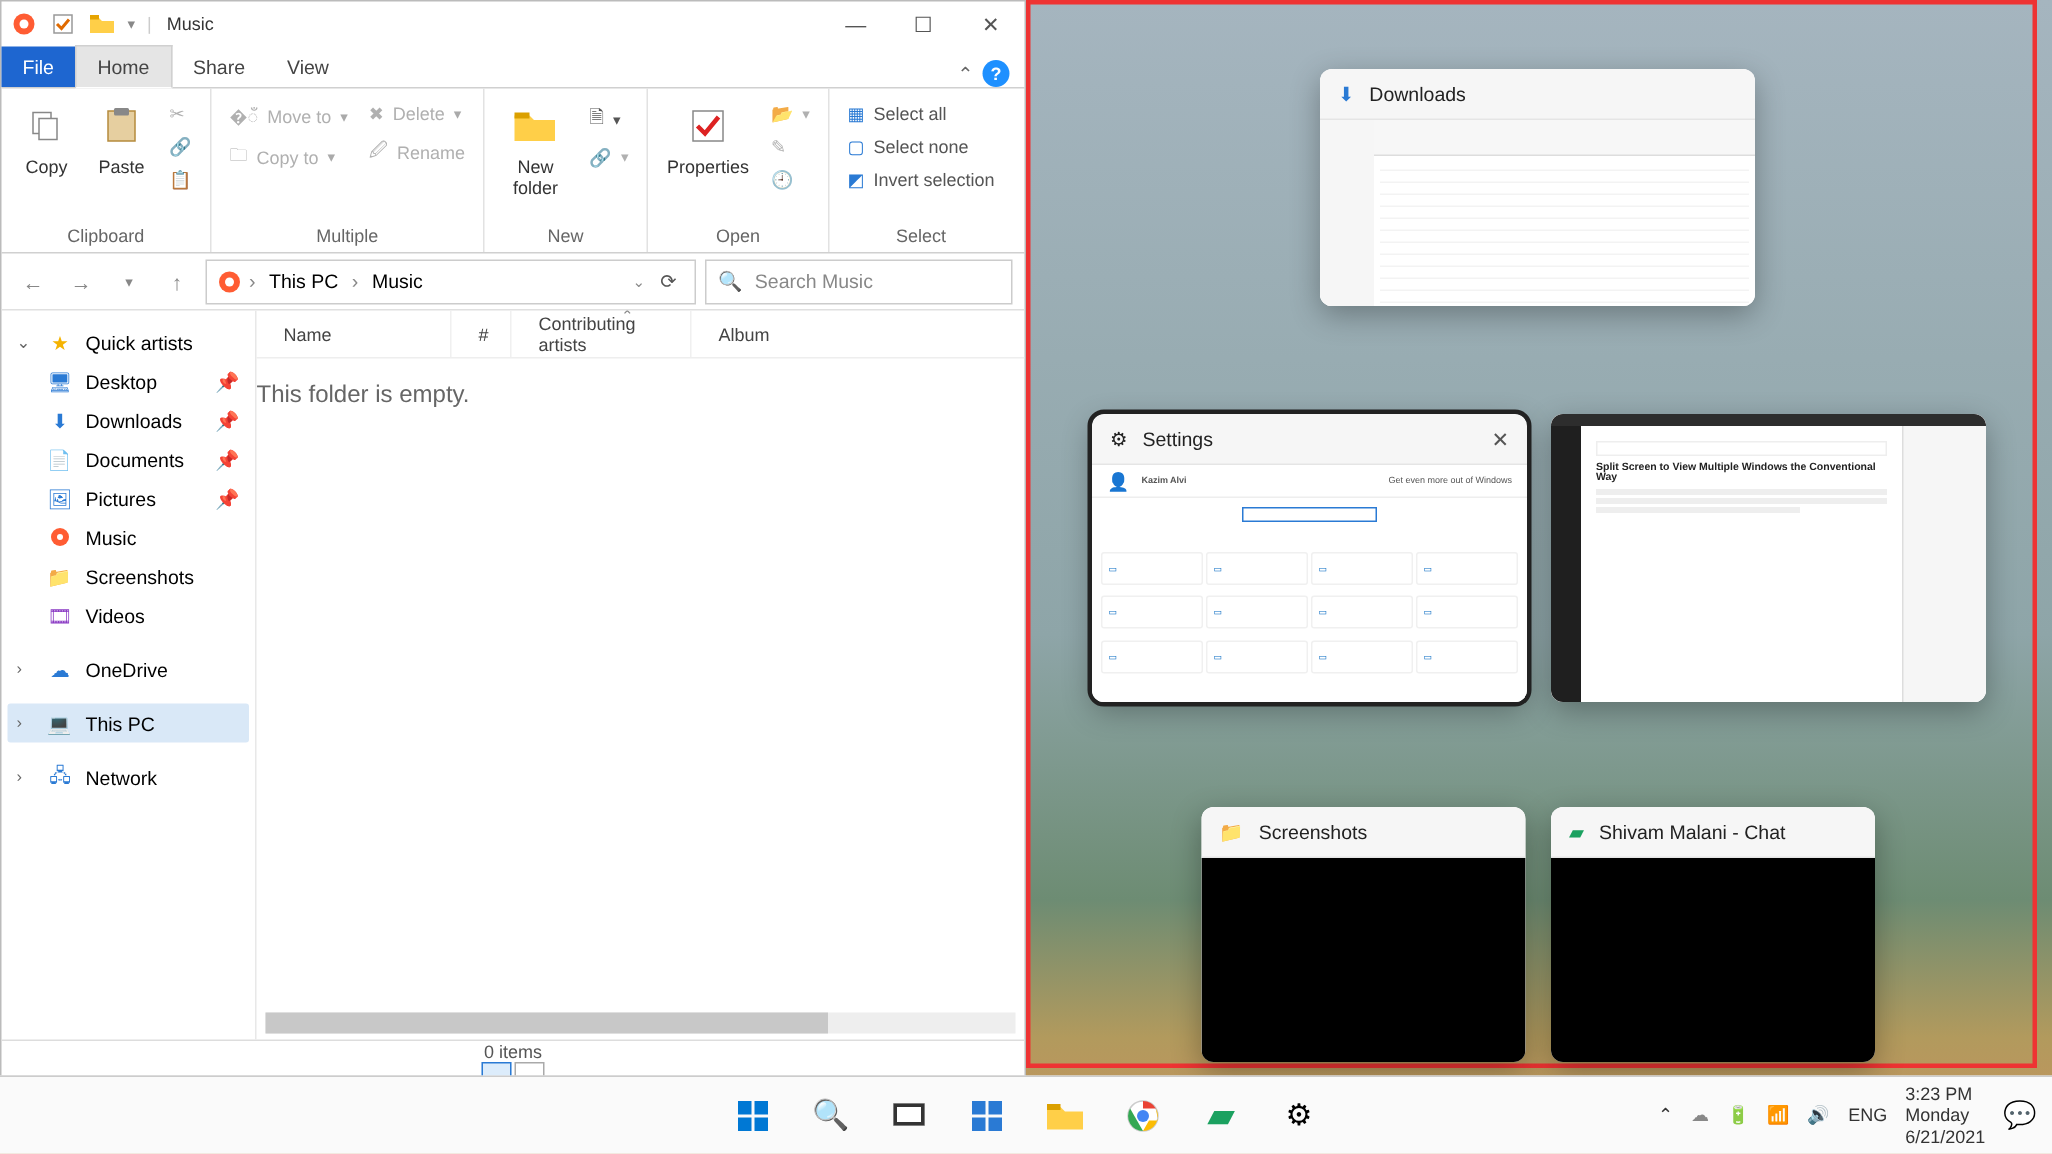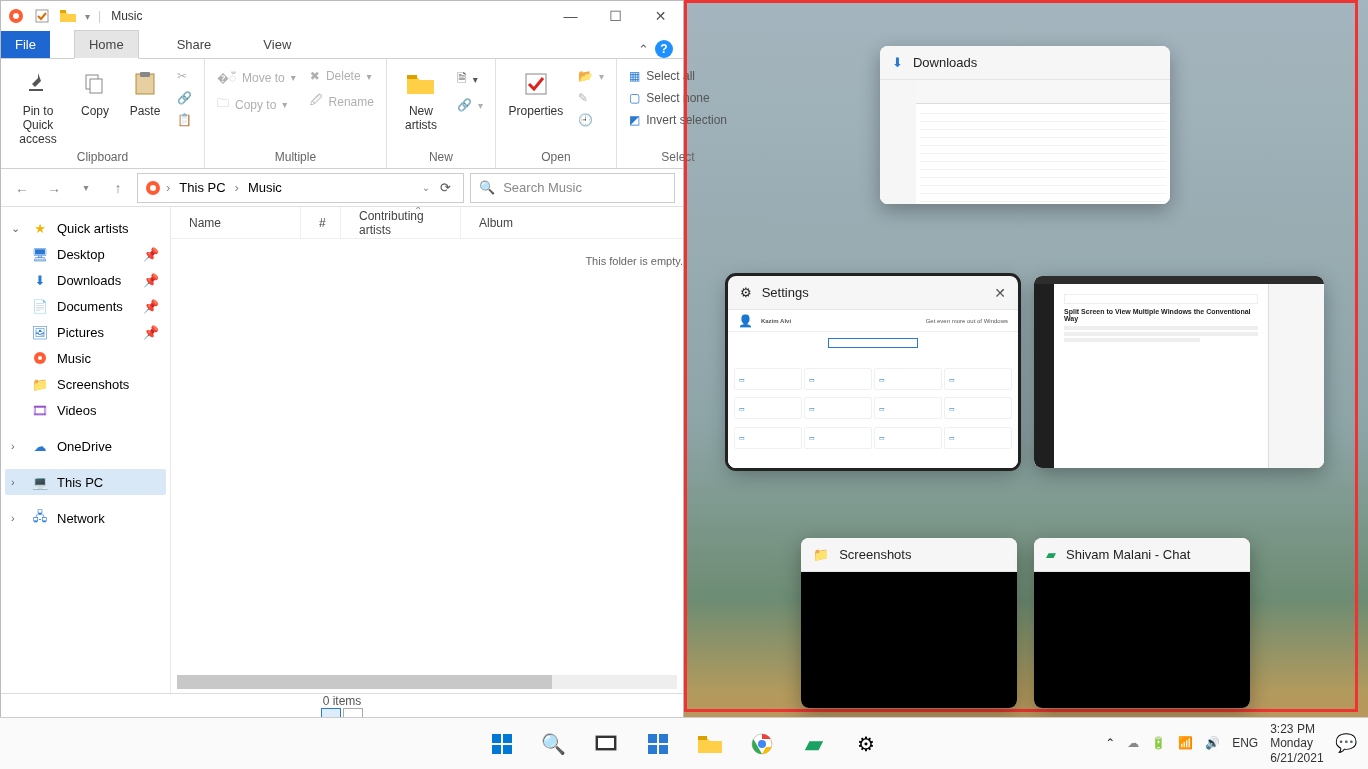--- a/index.html
+++ b/index.html
@@ -14,21 +14,21 @@
   .tb-right { position:absolute; right:10px; display:flex; align-items:center; gap:12px; font-size:12px; color:#333; }
   .tb-clock { text-align:left; line-height:1.2; font-size:12px;}
   svg { display:block; }
   
   .explorer { position:absolute; left:0; top:0; width:684px; height:718px; background:#fff; border:1px solid #bbb; display:flex; flex-direction:column; }
   .titlebar { height:30px; display:flex; align-items:center; padding-left:6px; font-size:12px; color:#333; }
   .titlebar .qat { display:flex; align-items:center; gap:8px; }
   .titlebar .title { margin-left:10px; }
   .winbtns { margin-left:auto; display:flex; }
   .winbtns div { width:45px; height:30px; display:flex; align-items:center; justify-content:center; color:#555; font-size:14px;}
-  .tabstrip { height:28px; display:flex; align-items:flex-end; border-bottom:1px solid #d0d0d0; font-size:13px;gap:24px; }
+  .tabstrip { height:28px; display:flex; align-items:flex-end; border-bottom:1px solid #d0d0d0; font-size:13px; }
   .tab { padding:6px 14px; color:#444; }
   .tab.file { background:#1e66d0; color:#fff; }
   .tab.active { border:1px solid #d0d0d0; border-bottom:1px solid #fff; background:#e5e5e5; position:relative; top:1px;}
   .help { margin-left:auto; display:flex; align-items:center; gap:6px; padding:0 10px;}
   .ribbon { height:110px; border-bottom:1px solid #d0d0d0; display:flex; font-size:12px; color:#333; }
   .group { border-right:1px solid #e2e2e2; padding:4px 8px 2px; display:flex; flex-direction:column; justify-content:space-between; }
   .group-label { text-align:center; color:#666; font-size:12px; padding:2px 0;}
   .grow { display:flex; align-items:flex-start; gap:6px; }
   .btn-big { width:58px; text-align:center; font-size:12px; line-height:1.15; }
   .btn-big .ic { height:42px; display:flex; align-items:center; justify-content:center; font-size:26px;}
@@ -43,21 +43,21 @@
   .body { flex:1; display:flex; overflow:hidden;}
   .nav { width:170px; border-right:1px solid #e8e8e8; padding:8px 4px; font-size:13px; overflow:auto;}
   .nav .item { display:flex; align-items:center; gap:8px; padding:4px 6px; border-radius:2px;}
   .nav .item .chevron { width:12px; color:#666; font-size:11px;}
   .nav .sub .item { padding-left:26px; }
   .nav .item.selected { background:#d9e8f7; }
   .icon16 { width:18px; height:18px; display:inline-flex; align-items:center; justify-content:center; }
   .content { flex:1; position:relative; }
   .cols { height:32px; border-bottom:1px solid #eee; display:flex; align-items:center; font-size:12px; color:#444; }
   .cols div { padding:0 18px; border-right:1px solid #f0f0f0; height:100%; display:flex; align-items:center;}
-  .empty { position:absolute; top:48px; left:0; right:0; text-align:right; color:#666; font-size:11px;}
+  .empty { position:absolute; top:48px; left:0; right:0; text-align:left; color:#666; font-size:16px;}
   .status { height:24px; border-top:1px solid #ddd; display:flex; align-items:center; font-size:12px; color:#555; padding:0 10px; justify-content:space-between;flex-direction:column;}
   .view-toggles { display:flex; gap:2px;}
   .view-toggles div{ width:20px;height:18px;border:1px solid #aaa; }
   .view-toggles div.active{ border:1px solid #2a7ad4; background:#dcecfb;}
   
   .snap-zone { position:absolute; left:684px; top:0; width:684px; height:718px; }
   .snap-border { position:absolute; left:0; top:0; right:10px; bottom:6px; border:3px solid #e33; }
   .thumb { position:absolute; background:#fff; border-radius:8px; box-shadow:0 6px 20px rgba(0,0,0,.3); overflow:hidden; display:flex; flex-direction:column;}
   .thumb .th-title { height:34px; display:flex; align-items:center; gap:10px; padding:0 12px; font-size:13px; color:#222; background:#f6f6f6; border-bottom:1px solid #e5e5e5;}
   .thumb .th-body { flex:1; background:#efefef; position:relative; }
@@ -127,29 +127,20 @@
     <div class="tab">View</div>
     <div class="help">
       <span style="color:#666">⌃</span>
       <span style="width:18px;height:18px;border-radius:50%;background:#1e90ff;color:#fff;display:inline-flex;align-items:center;justify-content:center;font-size:12px;font-weight:bold;">?</span>
     </div>
   </div>
 
   <div class="ribbon">
     <div class="group">
       <div class="grow">
-        <div class="btn-big">
-          <div class="ic">
-              <svg width="26" height="26">
-                <path d="M13 2l3 8-6 6-3-3 6-6z" fill="#555"></path>
-                <rect x="4" y="18" width="14" height="2" fill="#555"></rect>
-              </svg>
-            </div>
-          <div>Pin to Quick access</div>
-        </div>
         <div class="btn-big" style="width:44px">
           <div class="ic">
               <svg width="24" height="24">
                 <rect x="3" y="3" width="12" height="14" fill="#fff" stroke="#888"></rect>
                 <rect x="7" y="7" width="12" height="14" fill="#fff" stroke="#888"></rect>
               </svg>
             </div>
           <div>Copy</div>
         </div>
         <div class="btn-big" style="width:44px">
@@ -207,21 +198,21 @@
 
     <div class="group">
       <div class="grow">
         <div class="btn-big" style="width:52px">
           <div class="ic">
               <svg width="30" height="24">
                 <path d="M1 5h10l3 3h14v14H1z" fill="#ffcf48"></path>
                 <path d="M1 3h10v4H1z" fill="#dba000"></path>
               </svg>
             </div>
-          <div>New artists</div>
+          <div>New folder</div>
         </div>
         <div class="col" style="padding-top:4px">
           <div class="btn-sm">
               <span>🗎</span>
               <span style="font-size:10px">▾</span>
             </div>
           <div class="btn-sm dis">
               <span>🔗</span>
               <span style="font-size:10px">▾</span>
             </div>

